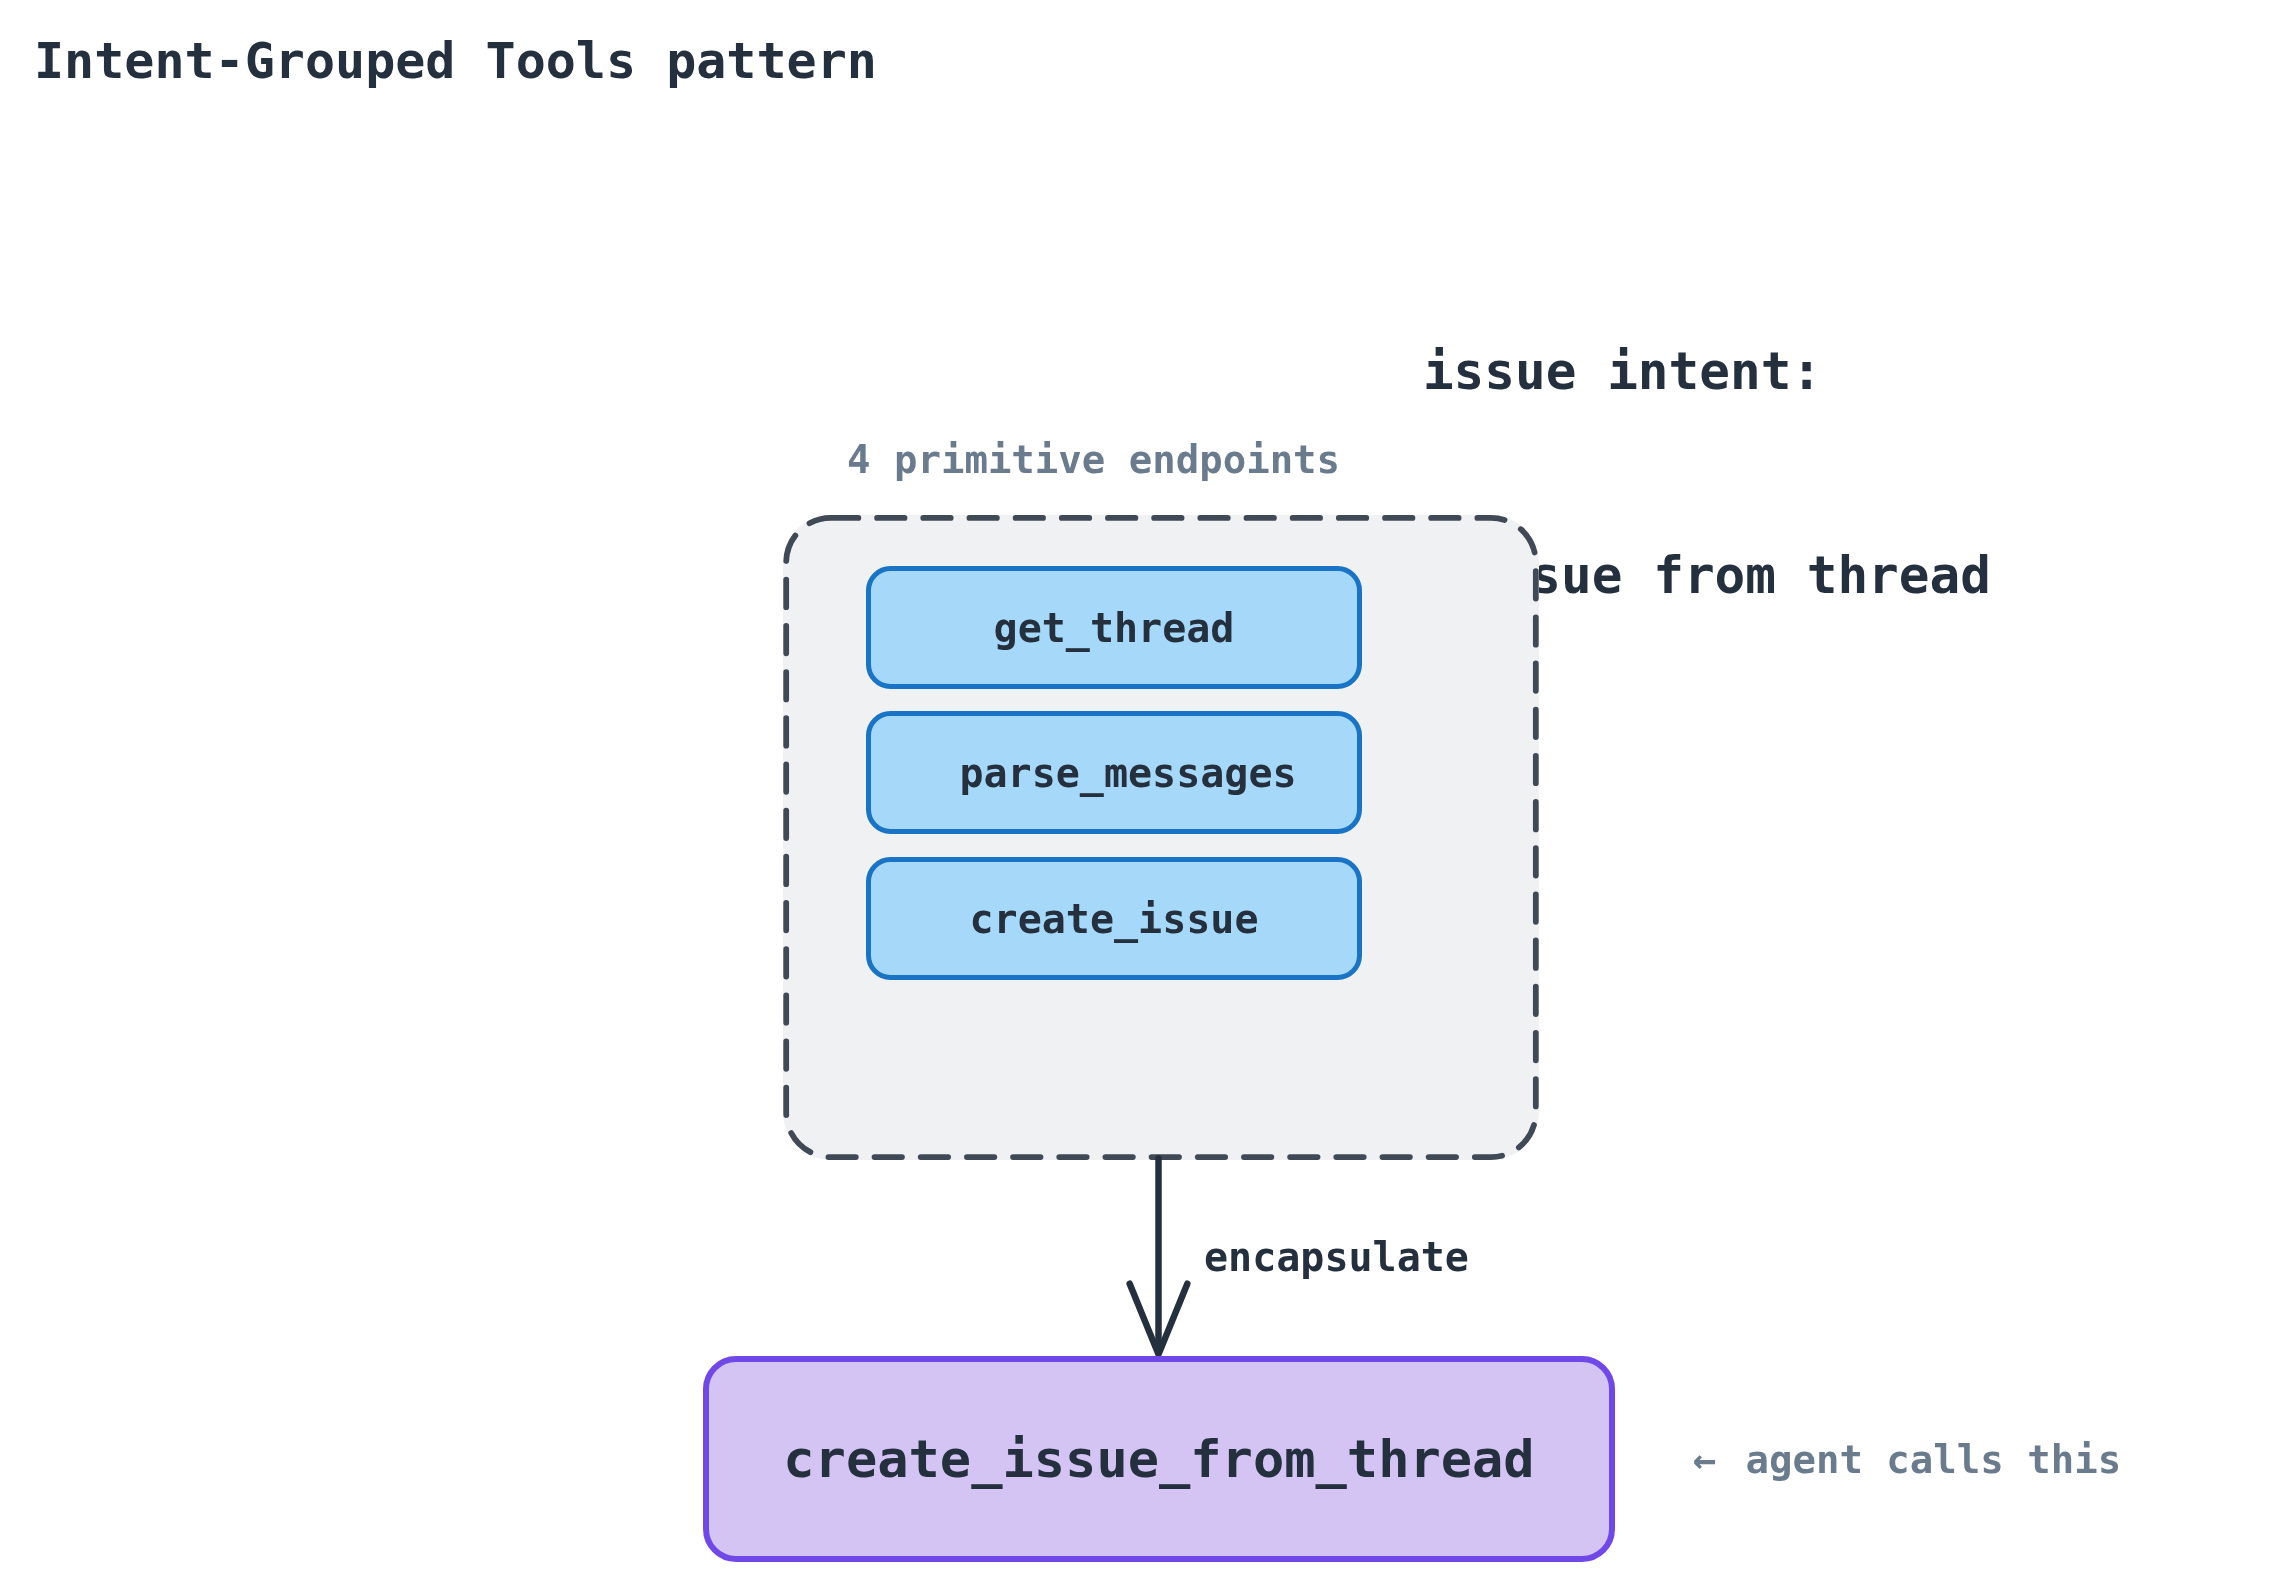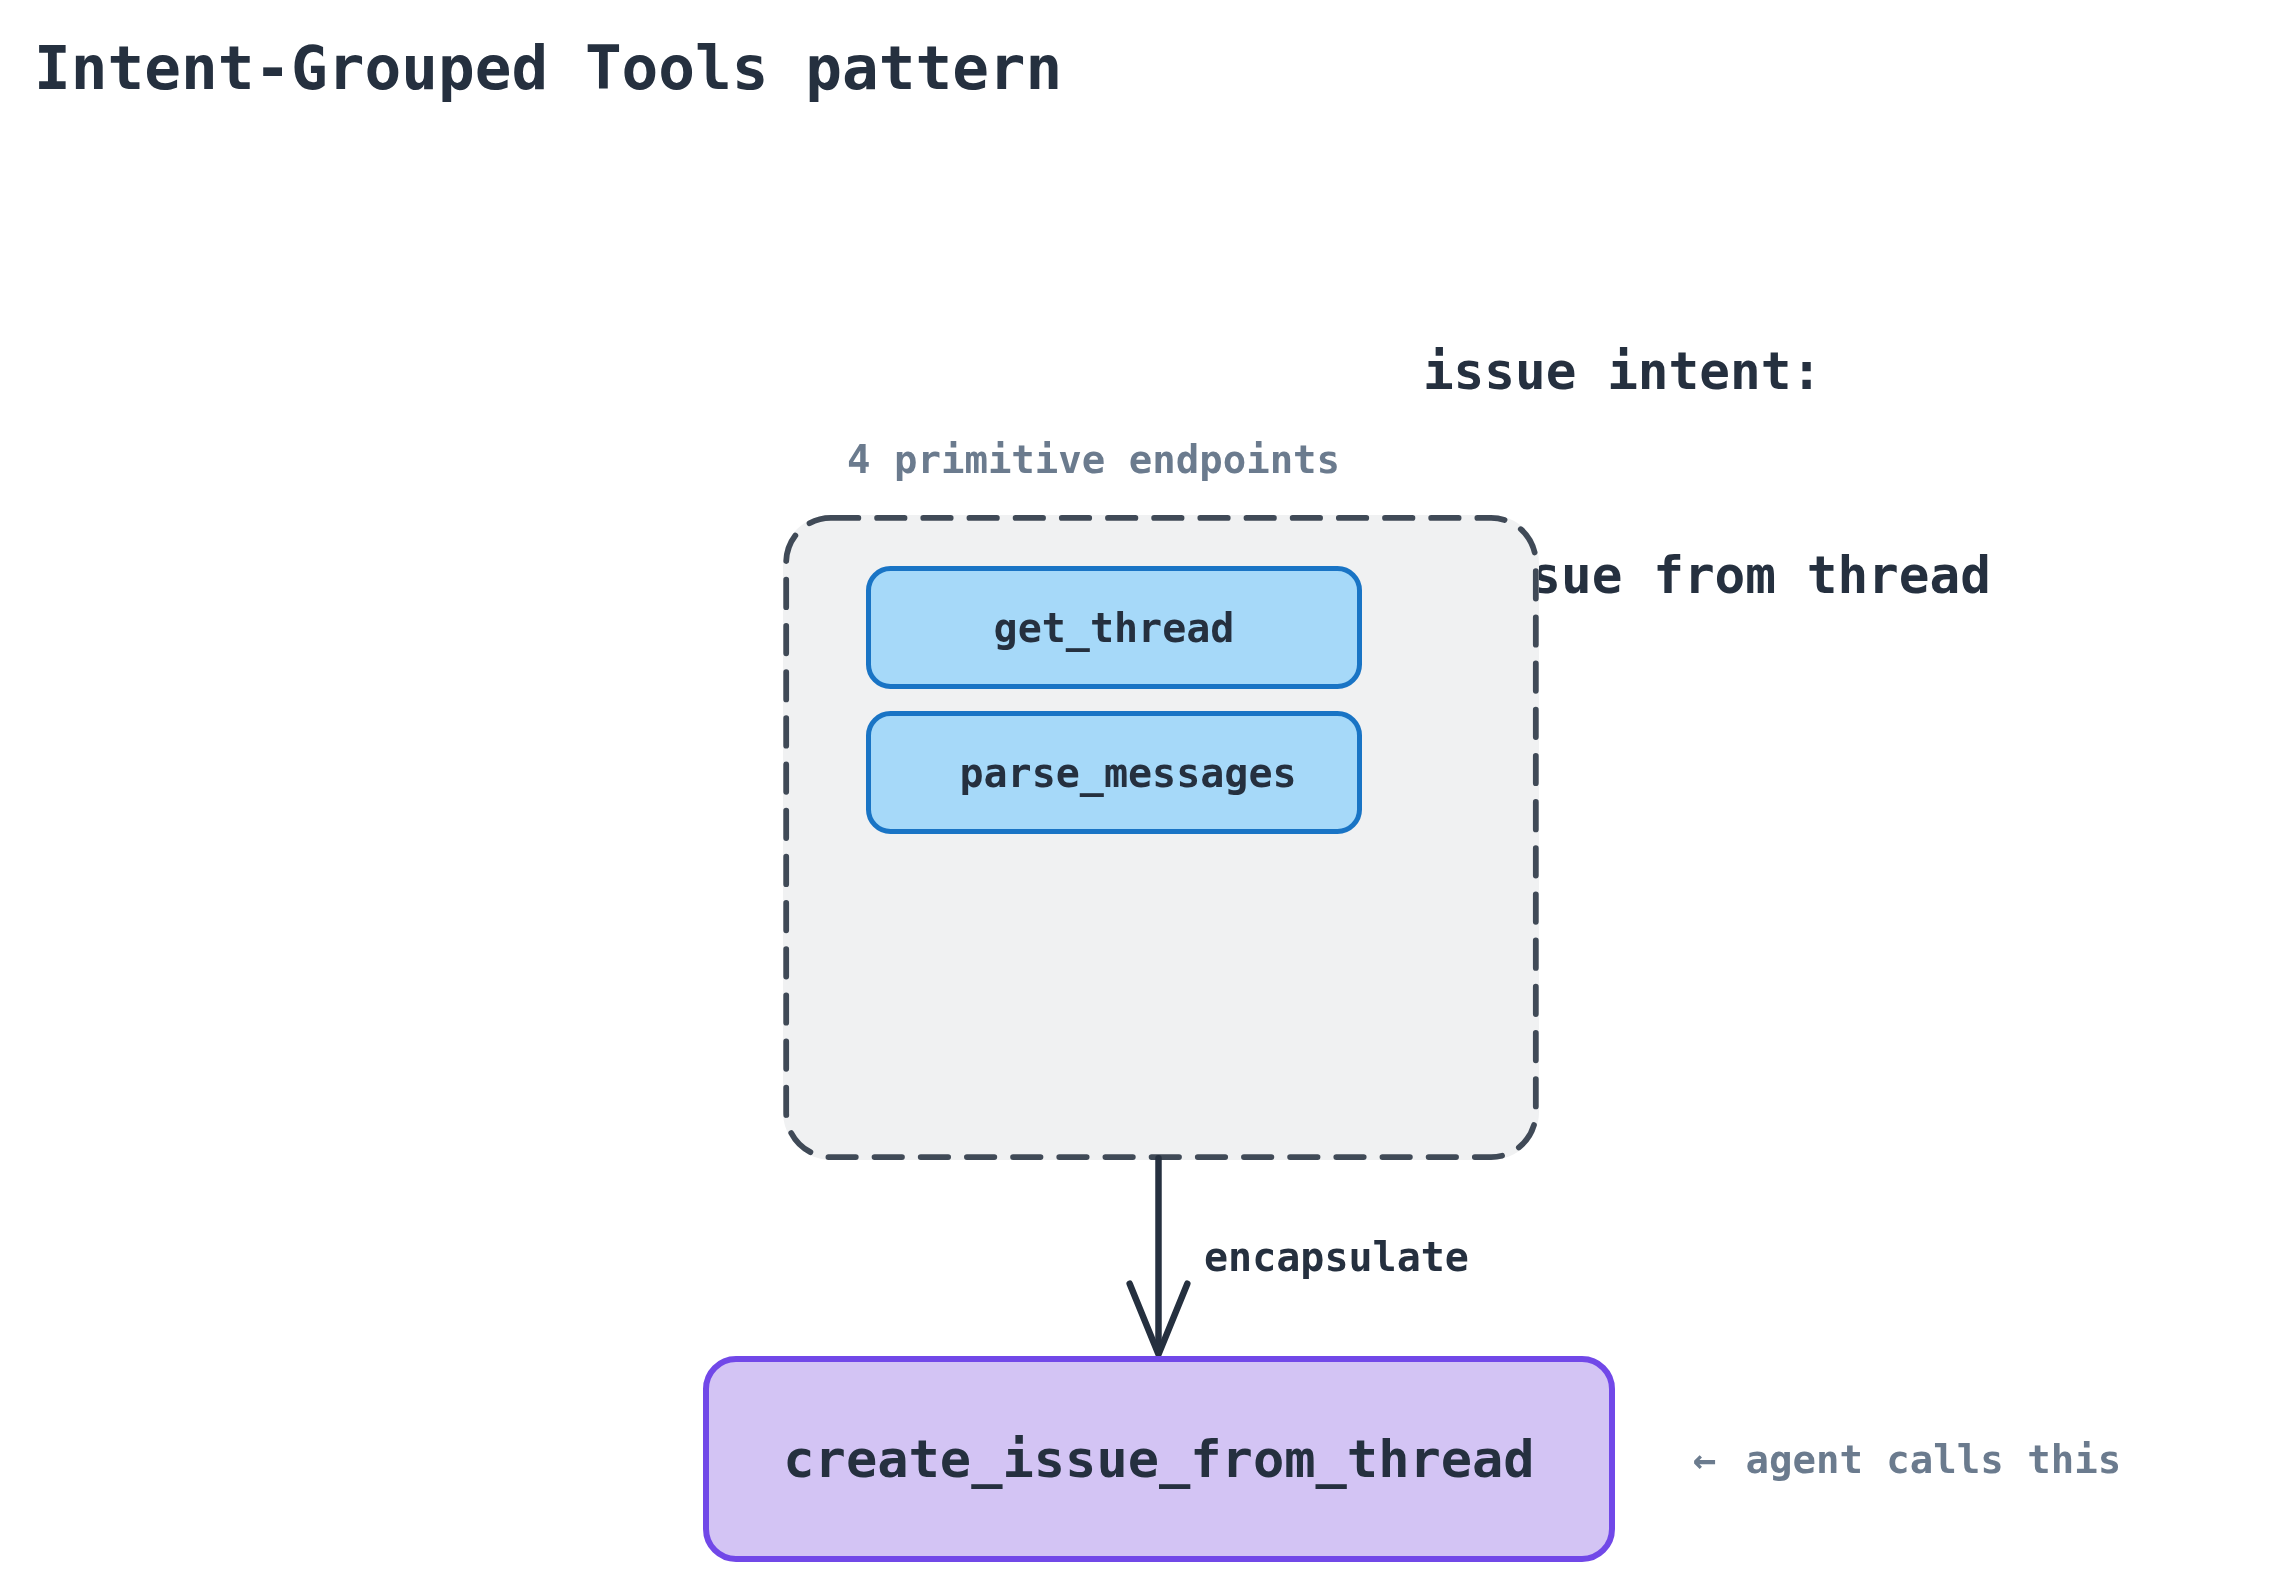--- a/index.html
+++ b/index.html
@@ -13,21 +13,21 @@
     height: 1588px;
     overflow: hidden;
     font-family: "DejaVu Sans Mono", "Liberation Mono", monospace;
     color: #25303f;
   }
   .abs { position: absolute; }
 
   .page-title {
     left: 34px;
     top: 32px;
-    font-size: 61px;
+    font-size: 50px;
     font-weight: bold;
     letter-spacing: 0;
     color: #25303f;
     white-space: nowrap;
   }
 
   .user-intent {
     left: 1045px;
     top: 202px;
     width: 1155px;
@@ -154,20 +154,23 @@
   </svg>
 
   <div class="primitive-node node-1">
     <span class="node-label">get_thread</span>
   </div>
 
   <div class="primitive-node node-2">
     <span class="node-label">parse_messages</span>
   </div>
 
+  <div class="primitive-node node-3">
+    <span class="node-label">create_issue</span>
+  </div>
 
 </div>
 
 <svg class="abs encapsulate-arrow" viewBox="0 0 120 290">
   <line x1="60" y1="6" x2="60" y2="274" stroke="#25303f" stroke-width="9" stroke-linecap="round"></line>
   <polyline points="20,180 60,278 100,180" fill="none" stroke="#25303f" stroke-width="9" stroke-linecap="round" stroke-linejoin="round"></polyline>
 </svg>
 
 <div class="abs encapsulate-label">encapsulate</div>
 

